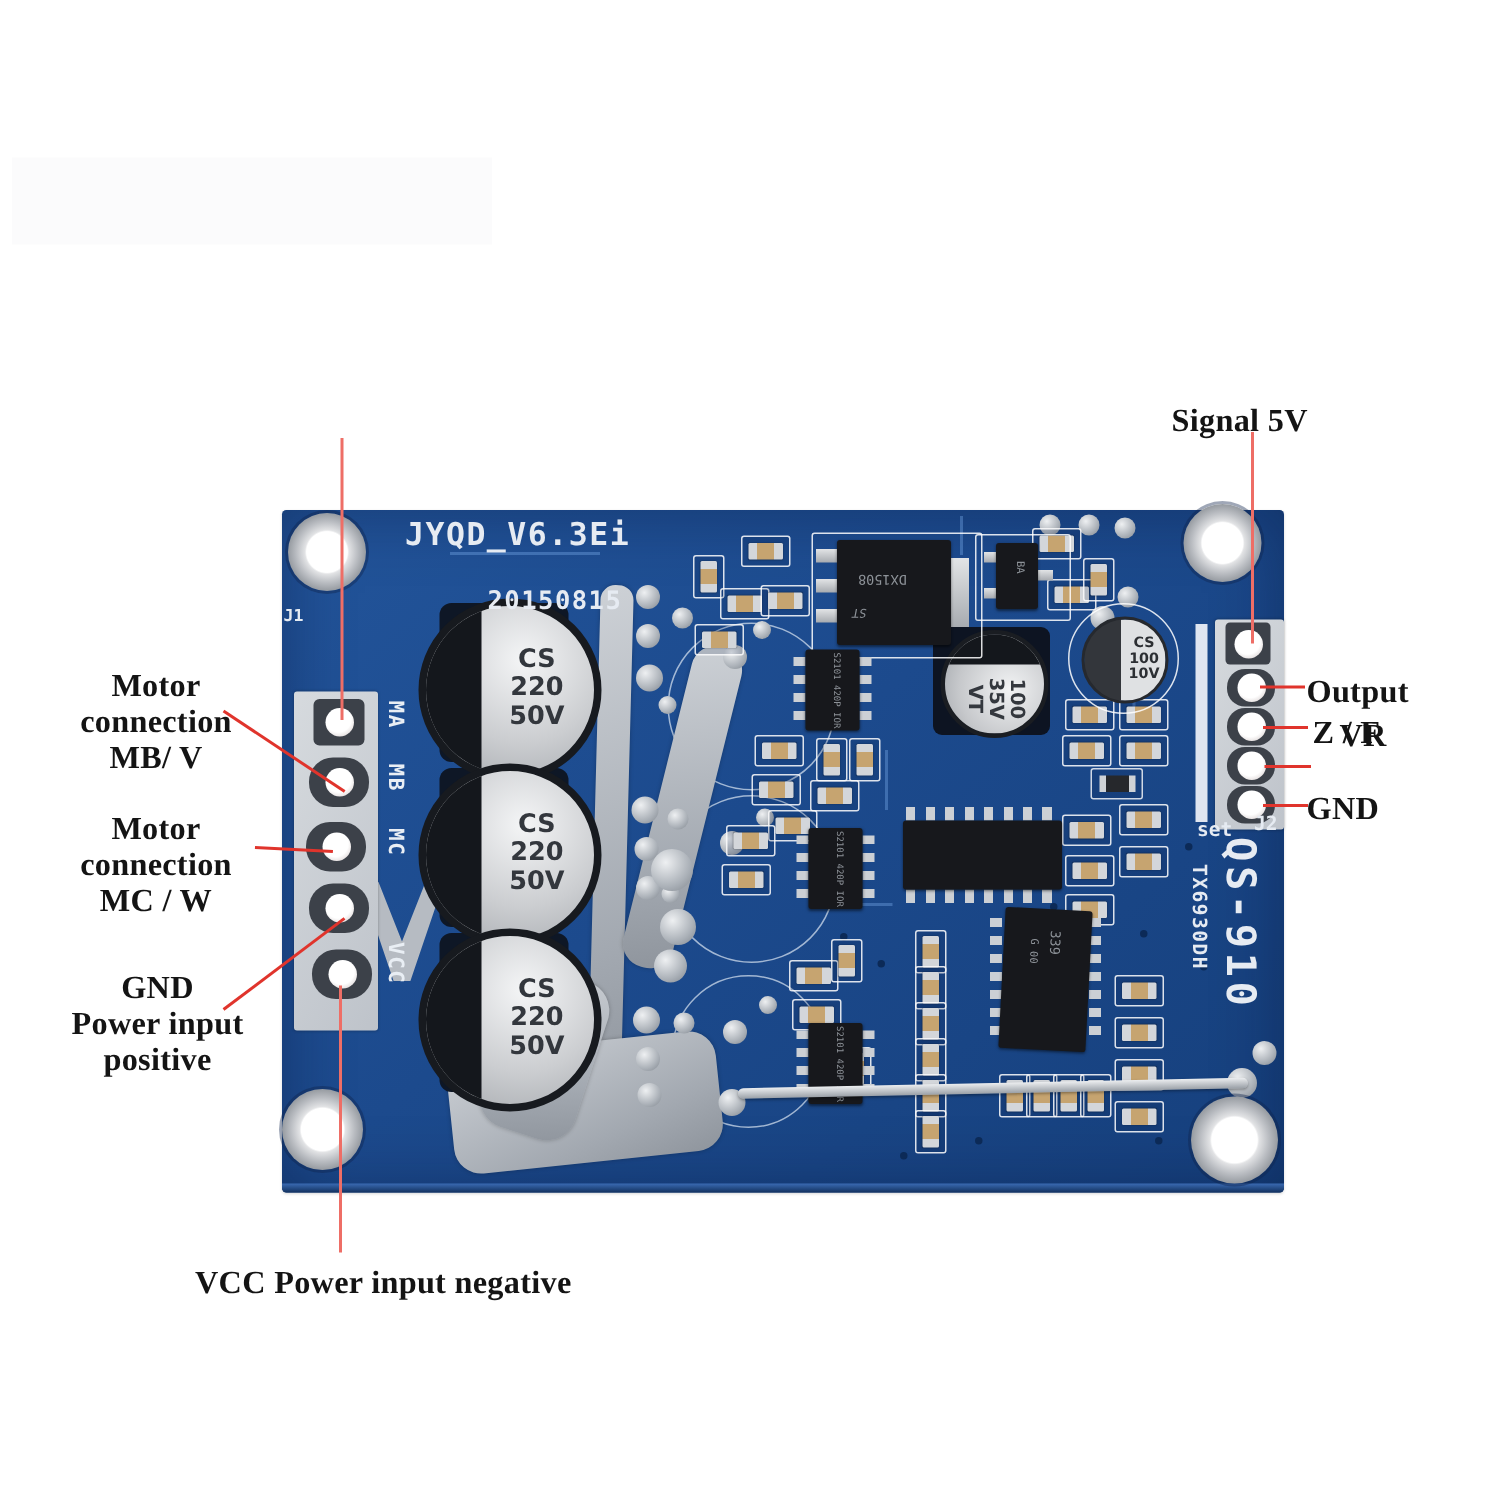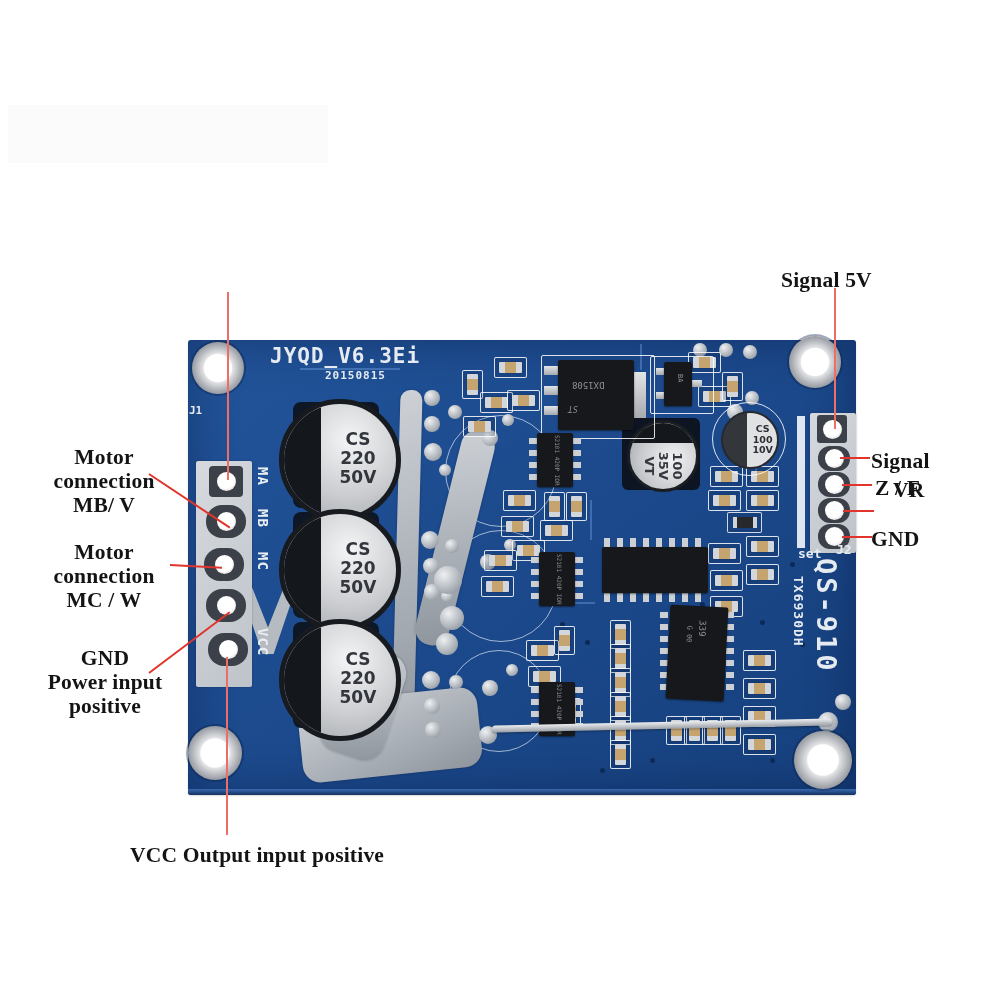--- a/index.html
+++ b/index.html
@@ -328,21 +328,21 @@
   <div class="pinsV" style="left:660px;top:612px;height:82px;"></div>
   <div class="pinsV" style="left:726px;top:612px;height:82px;"></div>
   <div class="icdark" style="left:668px;top:606px;width:58px;height:94px;transform:rotate(3deg);">
     <span class="icmark vtext" style="left:38px;top:14px;font-size:9px;">339</span>
     <span class="icmark vtext" style="left:24px;top:20px;font-size:7px;">G 00</span>
   </div>
 
   <div class="wire"></div>
 
   <span class="silk" style="left:270px;top:344px;font-size:21px;letter-spacing:1px;">JYQD_V6.3Ei</span>
-  <span class="silk" style="left:325px;top:369px;font-size:11px;letter-spacing:1px;">20150815</span>
+  <span class="silk" style="left:325px;top:391px;font-size:17px;letter-spacing:1px;">20150815</span>
   <span class="silk" style="left:189px;top:404px;font-size:11px;">J1</span>
   <span class="silk vtext" style="left:842px;top:558px;font-size:27px;letter-spacing:3px;">QS-910</span>
   <span class="silk vtext" style="left:806px;top:576px;font-size:13px;letter-spacing:1px;">TX6930DH</span>
 
   <div class="hole" style="left:192px;top:342px;width:52px;height:52px;"></div>
   <div class="hole" style="left:789px;top:336px;width:52px;height:52px;"></div>
   <div class="hole" style="left:188px;top:726px;width:54px;height:54px;"></div>
   <div class="hole" style="left:794px;top:731px;width:58px;height:58px;"></div>
 
   <div class="rl soft" style="left:227px;top:292px;width:2px;height:188px;"></div>
@@ -363,19 +363,19 @@
   </div>
   <div class="ann c" style="left:25px;top:540px;width:158px;">
     <div>Motor connection</div>
       <div>MC / W</div>
   </div>
   <div class="ann c" style="left:30px;top:646px;width:150px;">
     <div>GND</div>
       <div>Power input</div>
       <div>positive</div>
   </div>
-  <div class="ann" style="left:130px;top:843px;">VCC Output input positive</div>
-  <div class="ann" style="left:871px;top:449px;">Signal</div>
+  <div class="ann" style="left:130px;top:843px;">VCC Power input negative</div>
+  <div class="ann" style="left:871px;top:449px;">Output</div>
   <div class="ann" style="left:875px;top:476px;">Z / F</div>
   <div class="ann" style="left:893px;top:478px;">VR</div>
   <div class="ann" style="left:871px;top:527px;">GND</div>
 
 </div>
 
 </body></html>

